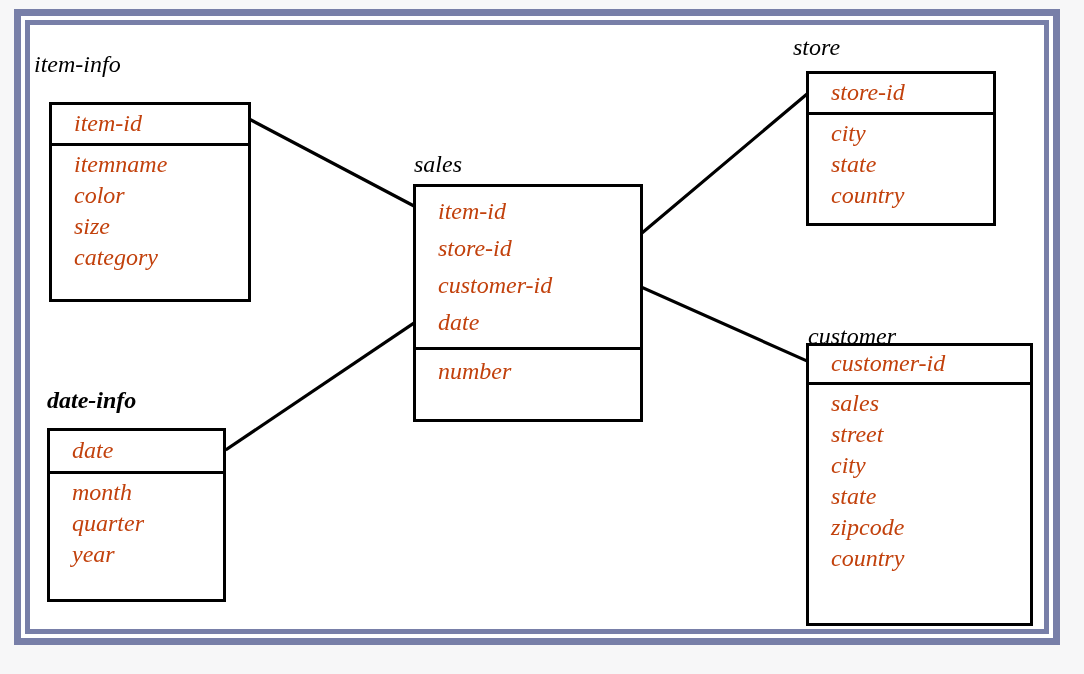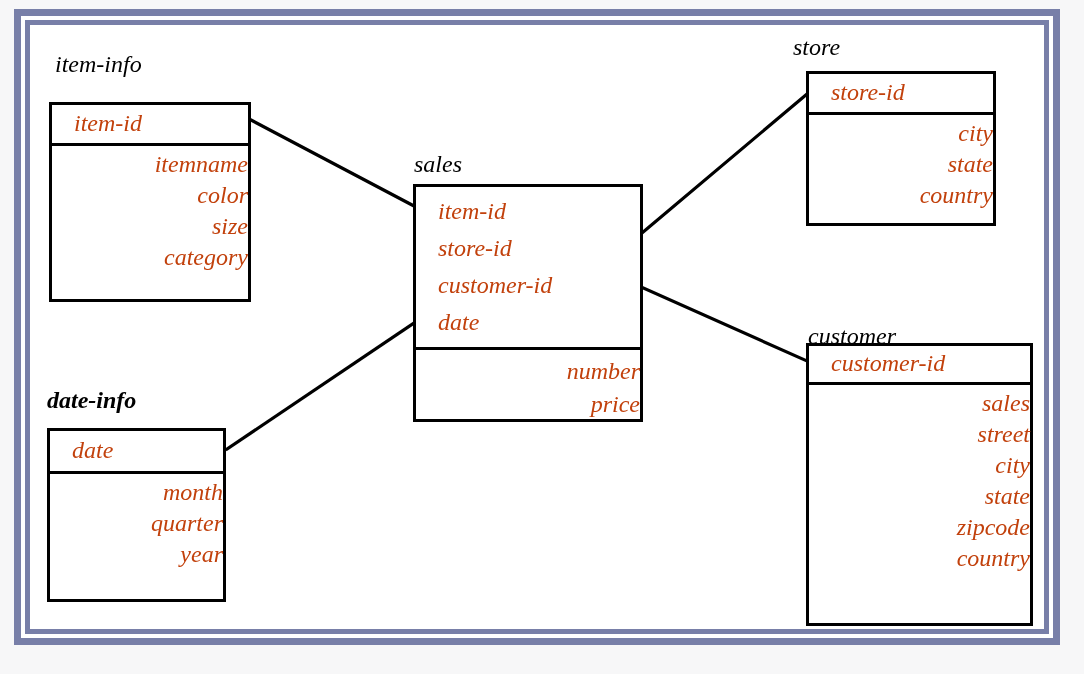--- a/index.html
+++ b/index.html
@@ -66,40 +66,40 @@
   }
   .attr{
     font-style:italic;
     font-size:24px;
     color:#c2410c;
     line-height:31px;
     white-space:nowrap;
     padding-left:22px;
   }
   .key-section .attr{line-height:36px;}
-  .body-section{padding-top:3px;box-sizing:border-box;text-align:right;}
+  .body-section{padding-top:3px;box-sizing:border-box;}
 </style>
 </head>
 <body>
 
 <div id="canvas">
 
   <div class="frame-outer"></div>
   <div class="frame-inner"></div>
   <div class="frame-paper"></div>
 
   <svg class="links" viewBox="0 0 1084 674">
     <line x1="251" y1="120" x2="414" y2="206"></line>
     <line x1="227" y1="449" x2="414" y2="323"></line>
     <line x1="642" y1="233" x2="807" y2="94"></line>
     <line x1="641" y1="287" x2="807" y2="361"></line>
   </svg>
 
   <div class="entity">
-    <div class="entity-title" style="left:55px;top:52px;text-align:center;">item-info</div>
+    <div class="entity-title" style="left:34px;top:52px;text-align:center;">item-info</div>
     <div class="entity-box" style="left:49px;top:102px;width:202px;height:200px;">
       <div class="key-section" style="height:41px;">
         <div class="attr">item-id</div>
       </div>
       <div class="body-section">
         <div class="attr">itemname</div>
         <div class="attr">color</div>
         <div class="attr">size</div>
         <div class="attr">category</div>
       </div>
@@ -110,21 +110,20 @@
     <div class="entity-title" style="left:414px;top:152px;">sales</div>
     <div class="entity-box" style="left:413px;top:184px;width:230px;height:238px;">
       <div class="key-section" style="height:163px;padding-top:6px;">
         <div class="attr" style="line-height:37px;">item-id</div>
         <div class="attr" style="line-height:37px;">store-id</div>
         <div class="attr" style="line-height:37px;">customer-id</div>
         <div class="attr" style="line-height:37px;">date</div>
       </div>
       <div class="body-section" style="padding-top:5px;">
         <div class="attr" style="line-height:33px;">number</div>
-        <div class="attr" style="line-height:33px;">price</div>
       </div>
     </div>
   </div>
 
   <div class="entity">
     <div class="entity-title" style="left:793px;top:35px;">store</div>
     <div class="entity-box" style="left:806px;top:71px;width:190px;height:155px;">
       <div class="key-section" style="height:41px;">
         <div class="attr">store-id</div>
       </div>

